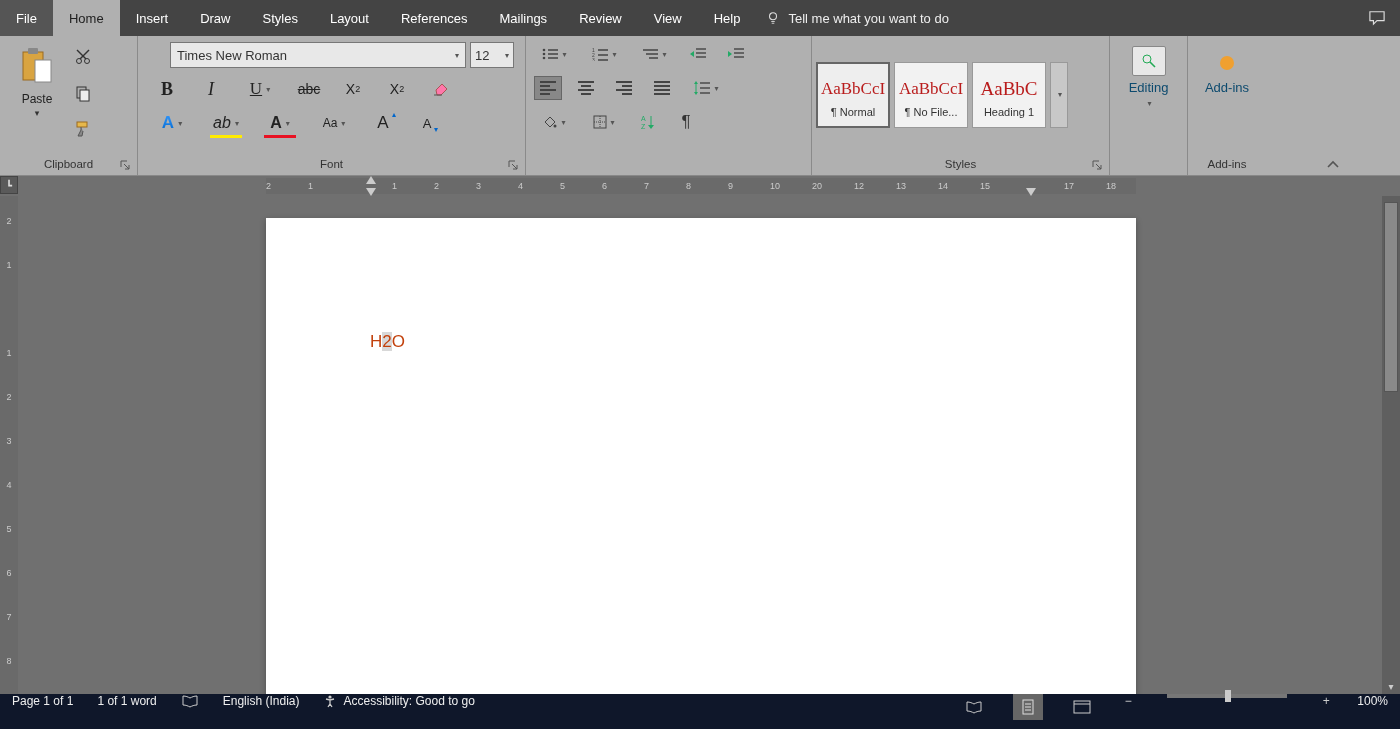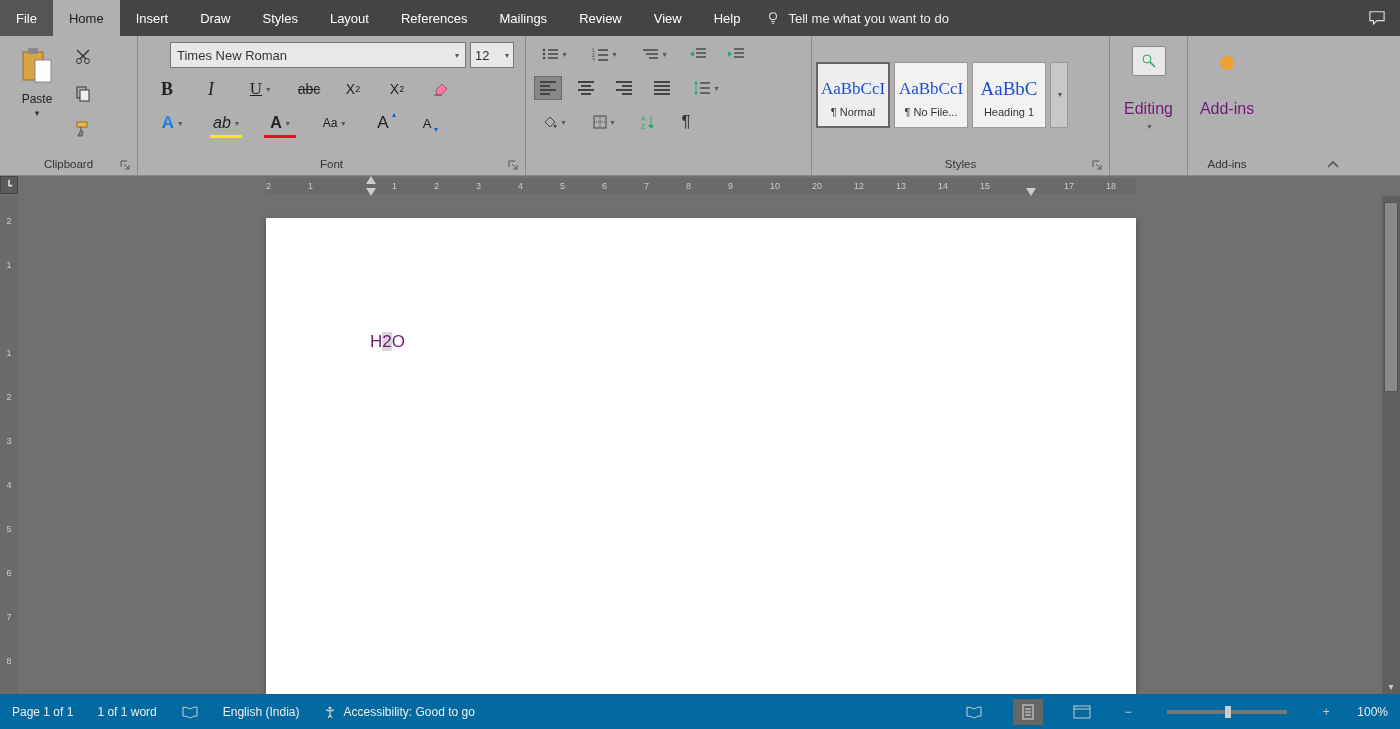--- a/index.html
+++ b/index.html
@@ -52,54 +52,54 @@
 .para-rows{display:flex;flex-direction:column;gap:10px;}
 .para-row{display:flex;gap:10px;align-items:center;}
 .pbtn{width:28px;height:24px;display:flex;align-items:center;justify-content:center;}
 .pbtn.wide{width:40px;gap:1px;}
 .pbtn.active{background:#888;border:1px solid #666;}
 
 
 .styles-body{display:flex;align-items:center;gap:4px;padding:4px;}
 .style-card{width:74px;height:66px;background:#F2F2F2;border:1px solid #999;display:flex;flex-direction:column;align-items:center;justify-content:center;font-size:11px;color:#333;}
 .style-card.sel{border:2px solid #666;background:#EEE;}
-.style-card .prev{font-family:"Times New Roman",serif;font-size:17px;color:#1d4ed8;height:34px;display:flex;align-items:center;}
+.style-card .prev{font-family:"Times New Roman",serif;font-size:17px;color:#b91c1c;height:34px;display:flex;align-items:center;}
 .style-card .nm{font-size:11px;}
 .styles-expand{width:18px;height:66px;background:#C8C8C8;border:1px solid #999;display:flex;align-items:center;justify-content:center;}
 
 
 .simple-group{display:flex;flex-direction:column;align-items:center;justify-content:center;width:74px;gap:4px;}
 .simple-group .icn2{width:26px;height:26px;display:flex;align-items:center;justify-content:center;}
-.simple-group .lbl{font-size:16px;color:#701a75;margin-top:20px;}
+.simple-group .lbl{font-size:13px;color:#0c4a6e;}
 
 
 .ribbon-collapse{width:26px;display:flex;align-items:flex-end;justify-content:center;padding-bottom:6px;}
 
 
 .ruler-h{height:20px;background:#707070;position:relative;}
 .ruler-corner{position:absolute;left:0;top:0;width:18px;height:18px;background:#5a5a5a;border:1px solid #444;color:#ddd;font-size:10px;display:flex;align-items:center;justify-content:center;}
 .ruler-strip{position:absolute;left:266px;top:2px;height:16px;right:264px;background:#6a6a6a;}
 .ruler-strip .tick{position:absolute;top:0;bottom:0;color:#ccc;font-size:9px;display:flex;align-items:center;}
 .ruler-strip .marker{position:absolute;top:-2px;width:0;height:0;border-left:5px solid transparent;border-right:5px solid transparent;border-bottom:8px solid #ccc;}
 .ruler-strip .marker2{position:absolute;bottom:-2px;width:0;height:0;border-left:5px solid transparent;border-right:5px solid transparent;border-top:8px solid #ccc;}
 
 
 .docarea{position:absolute;top:196px;left:0;right:0;bottom:35px;background:#707070;overflow:hidden;}
 .ruler-v{position:absolute;left:0;top:0;width:18px;bottom:0;background:#6a6a6a;}
 .ruler-v .vt{position:absolute;left:0;right:0;color:#ccc;font-size:9px;text-align:center;}
 .page{position:absolute;left:266px;top:22px;width:870px;height:800px;background:#fff;box-shadow:0 2px 6px rgba(0,0,0,0.3);}
-.page-content{position:absolute;left:104px;top:114px;font-family:"Times New Roman",serif;font-size:17px;color:#701a75;}
+.page-content{position:absolute;left:104px;top:114px;font-family:"Times New Roman",serif;font-size:17px;color:#c2410c;}
 .page-content .sel{background:#d8d8d8;}
 
 .vscroll{position:absolute;right:0;top:196px;bottom:35px;width:18px;background:#5f5f5f;}
 .vscroll .thumb{position:absolute;left:2px;right:2px;top:6px;height:190px;background:#8a8a8a;border:1px solid #555;}
 .vscroll .arrow{position:absolute;left:0;right:0;height:16px;display:flex;align-items:center;justify-content:center;color:#ccc;font-size:10px;}
 
 
-.status{position:absolute;left:0;right:0;bottom:0;height:35px;background:#0369a1;display:flex;align-items:center;color:#eee;font-size:12px;padding:0 12px;gap:24px;}
+.status{position:absolute;left:0;right:0;bottom:0;height:35px;background:#0f172a;display:flex;align-items:flex-start;color:#eee;font-size:12px;padding:0 12px;gap:24px;}
 .status .spacer{flex:1;}
 .status .vbtn{width:30px;height:26px;display:flex;align-items:center;justify-content:center;}
 .status .vbtn.active{background:#666;}
 .zoom-slider{width:120px;height:4px;background:#777;position:relative;margin:0 8px;}
 .zoom-slider .zthumb{position:absolute;top:-4px;width:6px;height:12px;background:#ccc;left:58px;}
 .zsgn{width:14px;text-align:center;color:#ccc;}
 
 svg{display:block;}
 .para-lines{display:flex;flex-direction:column;gap:2px;}
 .para-lines span{display:block;height:2px;background:#444;}

